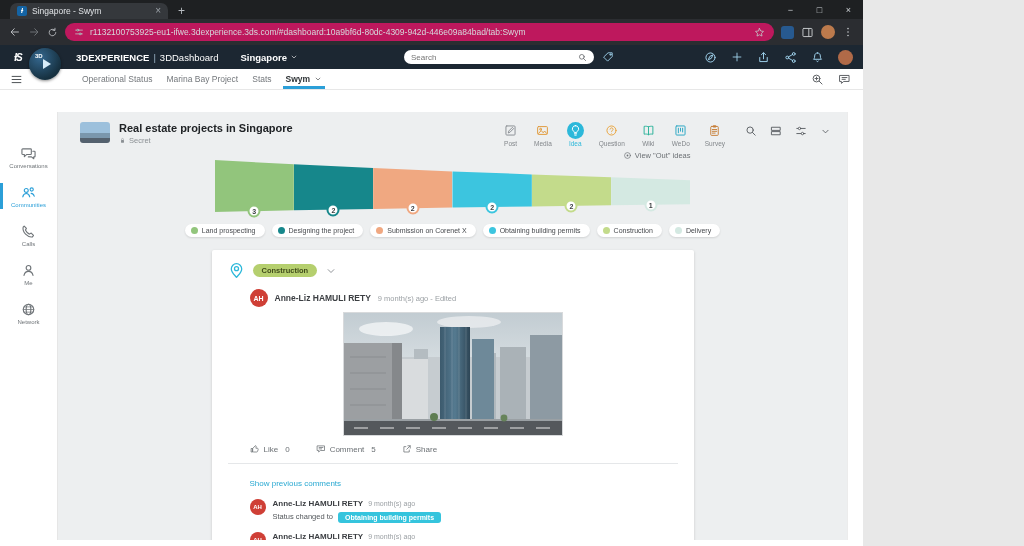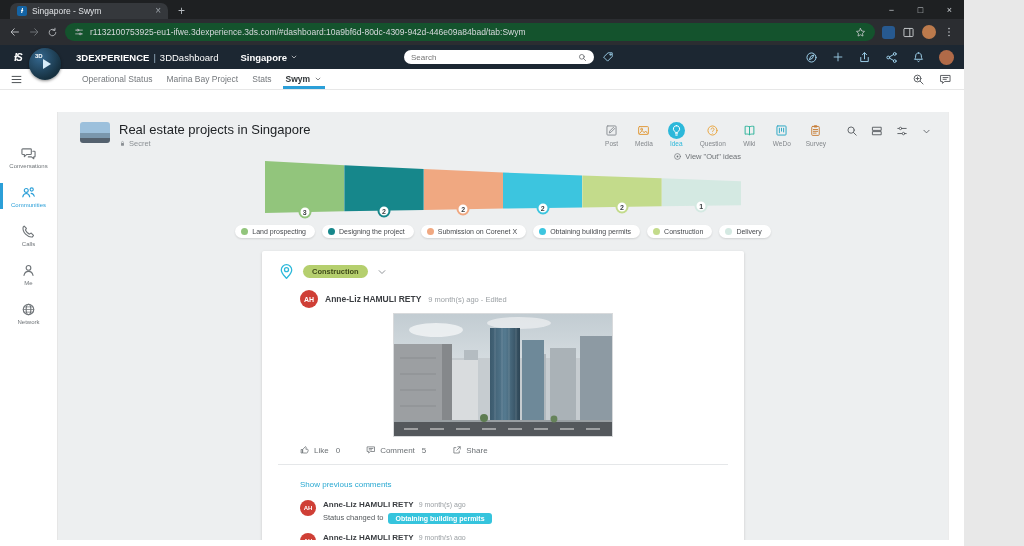--- a/index.html
+++ b/index.html
@@ -1,30 +1,30 @@
 <!DOCTYPE html>
 <html><head>
 <meta charset="utf-8">
 <style>
 *{margin:0;padding:0;box-sizing:border-box}
 body{font-family:"Liberation Sans",sans-serif;background:#e8e8e8}
-.screen{position:relative;width:964px;height:546px;background:#fff;overflow:hidden;font-family:"Liberation Sans",sans-serif}
+.screen{position:relative;width:863px;height:546px;background:#fff;overflow:hidden;font-family:"Liberation Sans",sans-serif}
 
 .tabstrip{height:19px;background:#1e2022;display:flex;align-items:flex-end;padding-left:10px}
 .tab{width:158px;height:16px;background:#35383c;border-radius:7px 7px 0 0;display:flex;align-items:center;gap:5px;padding:0 7px}
 .favicon{width:10px;height:10px;border-radius:2px;background:#1464a5;color:#fff;font-size:7px;line-height:10px;text-align:center;font-style:italic;font-weight:bold;flex:0 0 auto}
 .tab-title{flex:1;font-size:8.5px;color:#e0e3e6;white-space:nowrap;overflow:hidden}
 .tab-close{font-size:10px;color:#9aa0a6;line-height:1}
 .newtab{font-size:12px;color:#b9bdc2;margin:0 0 2px 10px;line-height:1}
 .wincontrols{margin-left:auto;display:flex;align-self:stretch}
 .wincontrols span{width:29px;display:flex;align-items:center;justify-content:center;font-size:9px;color:#ccd0d4}
 .toolbar{height:26px;background:#2b2d31;display:flex;align-items:center;gap:7px;padding:0 9px}
 .tb-ic{color:#c3c6ca;display:flex}
 .tb-ic.dim{color:#75797d}
-.omnibox{flex:1;height:18px;background:#14532d;border-radius:9px;display:flex;align-items:center;gap:6px;padding:0 9px;min-width:0}
+.omnibox{flex:1;height:18px;background:#be185d;border-radius:9px;display:flex;align-items:center;gap:6px;padding:0 9px;min-width:0}
 .url{flex:1;font-size:8.5px;color:#d6d9dc;white-space:nowrap;overflow:hidden;min-width:0}
 .ext-blue{width:13px;height:13px;border-radius:3px;background:#27598f;flex:0 0 auto}
 .b-avatar{width:14px;height:14px;border-radius:50%;background:#bc7a4c;flex:0 0 auto}
 
 .ds-topbar{height:24px;background:#1c2732;display:flex;align-items:center;position:relative;z-index:5;padding-left:6px}
 .ds-logo{color:#fff;font-size:10px;font-weight:bold;font-style:italic;width:24px;text-align:center;letter-spacing:-1px}
 .compass-badge{position:absolute;left:29px;top:3px;width:32px;height:32px;border-radius:50%;background:radial-gradient(circle at 34% 30%,#34678e,#16303f 72%);box-shadow:0 1px 3px rgba(0,0,0,.45);z-index:9}
 .compass-badge .c3d{position:absolute;left:6px;top:5px;font-size:6px;color:#fff;font-weight:bold}
 .compass-badge .play{position:absolute;left:14px;top:11px;width:0;height:0;border-left:8px solid #d8ecf8;border-top:5px solid transparent;border-bottom:5px solid transparent}
 .brand{margin-left:46px;display:flex;align-items:center;gap:4px;color:#fff;font-size:9.5px;white-space:nowrap}
@@ -50,21 +50,21 @@
 .swym-sidebar{width:58px;background:#fff;border-right:1px solid #e6e6e6;display:flex;flex-direction:column;align-items:center;padding-top:34px;gap:16px}
 .side-item{position:relative;width:100%;display:flex;flex-direction:column;align-items:center;gap:2px;color:#6f7478}
 .side-item.active{color:#2b9fd8}
 .side-item.active::before{content:"";position:absolute;left:0;top:-2px;width:3px;height:26px;background:#2b9fd8}
 .side-label{font-size:6px}
 .main{flex:1;background:#edeff0;position:relative;overflow:hidden;padding-top:6px;min-width:0}
 .right-gutter{width:16px;background:#fff;border-left:1px solid #ececec}
 .community-header{display:flex;align-items:flex-start;padding:4px 16px 0 22px}
 .thumb{width:30px;height:21px;border-radius:3px;flex:0 0 auto;background:linear-gradient(180deg,#9cc0dc 0 50%,#7a97ad 50% 76%,#54616e 76% 100%)}
 .cinfo{margin-left:9px;min-width:0}
-.cname{font-size:13px;font-weight:normal;color:#202326;white-space:nowrap}
+.cname{font-size:11px;font-weight:bold;color:#202326;white-space:nowrap}
 .cpriv{display:flex;align-items:center;gap:3px;font-size:7.5px;color:#8b9094;margin-top:2px}
 .ctypes{margin-left:auto;display:flex;gap:15px;align-items:flex-start}
 .ctype{display:flex;flex-direction:column;align-items:center;gap:1px}
 .icw{width:17px;height:17px;display:flex;align-items:center;justify-content:center;border-radius:50%}
 .ctype.active .icw{background:#2cb8da;color:#fff}
 .ct-label{font-size:6.5px;color:#83878b}
 .ctype.active .ct-label{color:#2cb8da}
 .header-tools{display:flex;align-items:center;gap:13px;margin-left:20px;color:#54585c;margin-top:3px}
 .funnel-wrap{width:476px;margin:6px auto 0;position:relative;height:62px}
 .viewout{position:absolute;top:-2px;right:0;display:flex;align-items:center;gap:3px;font-size:7.5px;color:#6c7074;text-decoration:none;cursor:pointer}

